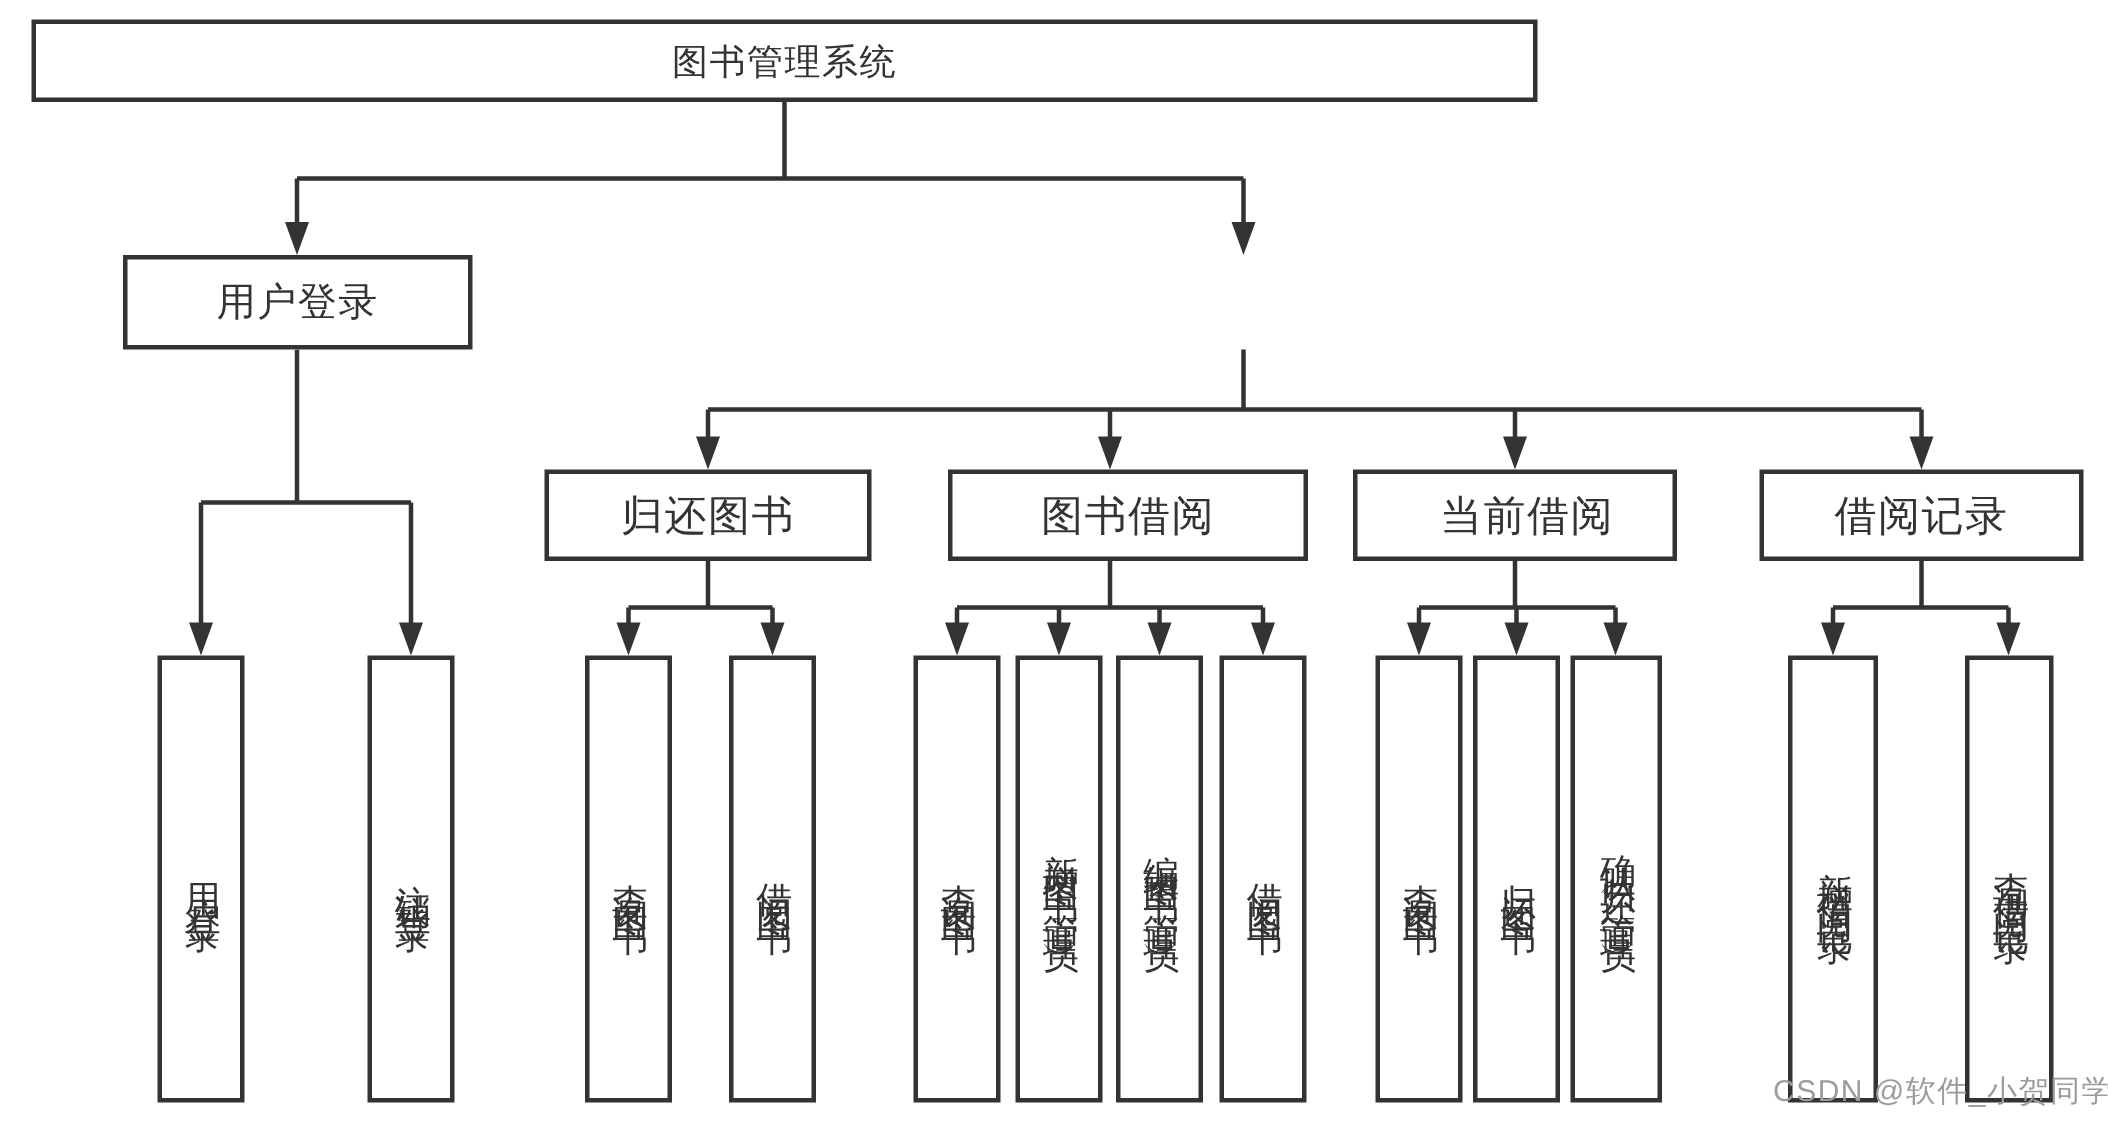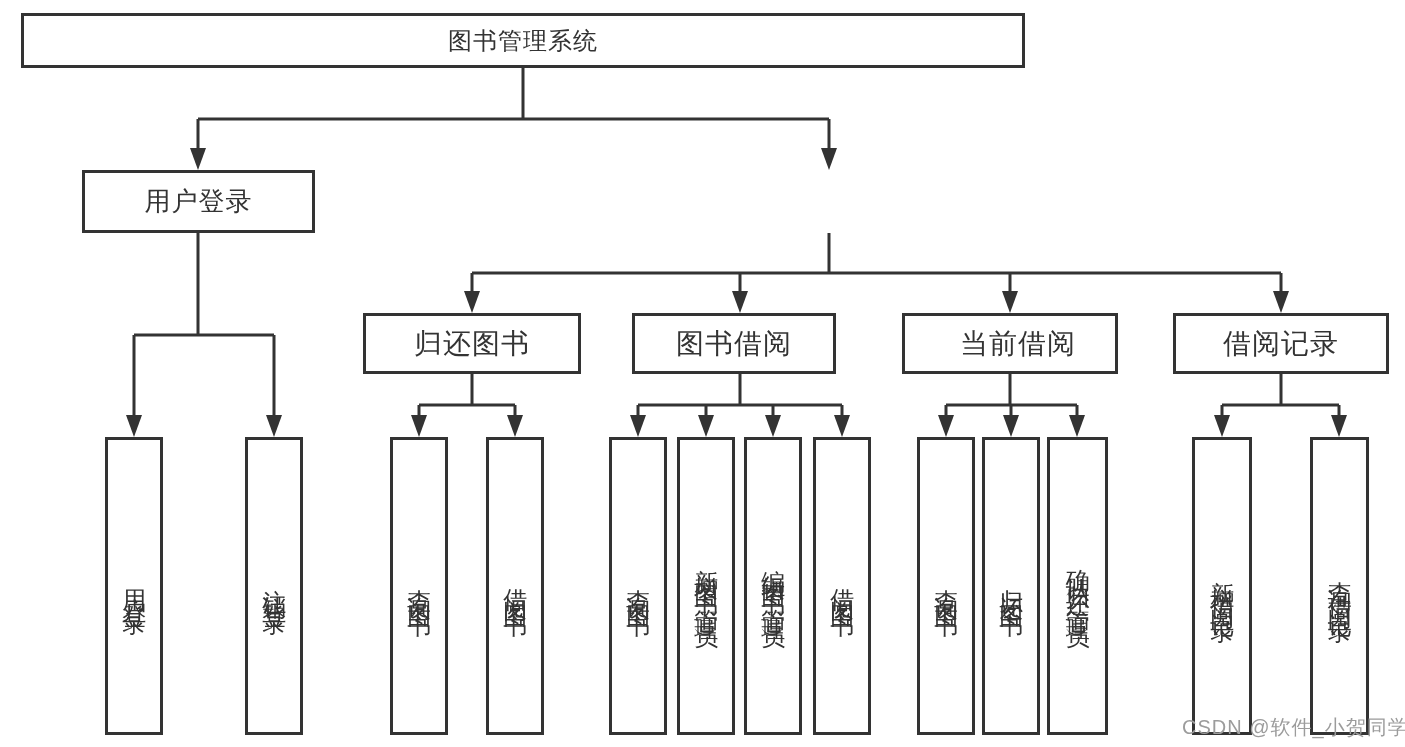--- a/index.html
+++ b/index.html
@@ -97,21 +97,21 @@
     <span>图书管理系统</span>
   </div>
 
   <div class="node hnode branch-node" style="left:82px;top:170px;width:233px;height:63px;">
     <span>用户登录</span>
   </div>
 
   <div class="node hnode sub-node" style="left:363px;top:313px;width:218px;height:61px;">
     <span>归还图书</span>
   </div>
-  <div class="node hnode sub-node" style="left:632px;top:313px;width:204px;height:61px;">
+  <div class="node hnode sub-node" style="left:632px;top:313px;width:240px;height:61px;">
     <span>图书借阅</span>
   </div>
   <div class="node hnode sub-node" style="left:902px;top:313px;width:216px;height:61px;padding-left:16px;">
     <span>当前借阅</span>
   </div>
   <div class="node hnode sub-node" style="left:1173px;top:313px;width:216px;height:61px;">
     <span>借阅记录</span>
   </div>
 
   <div class="node vnode" style="left:105px;top:437px;width:58px;height:298px;">

